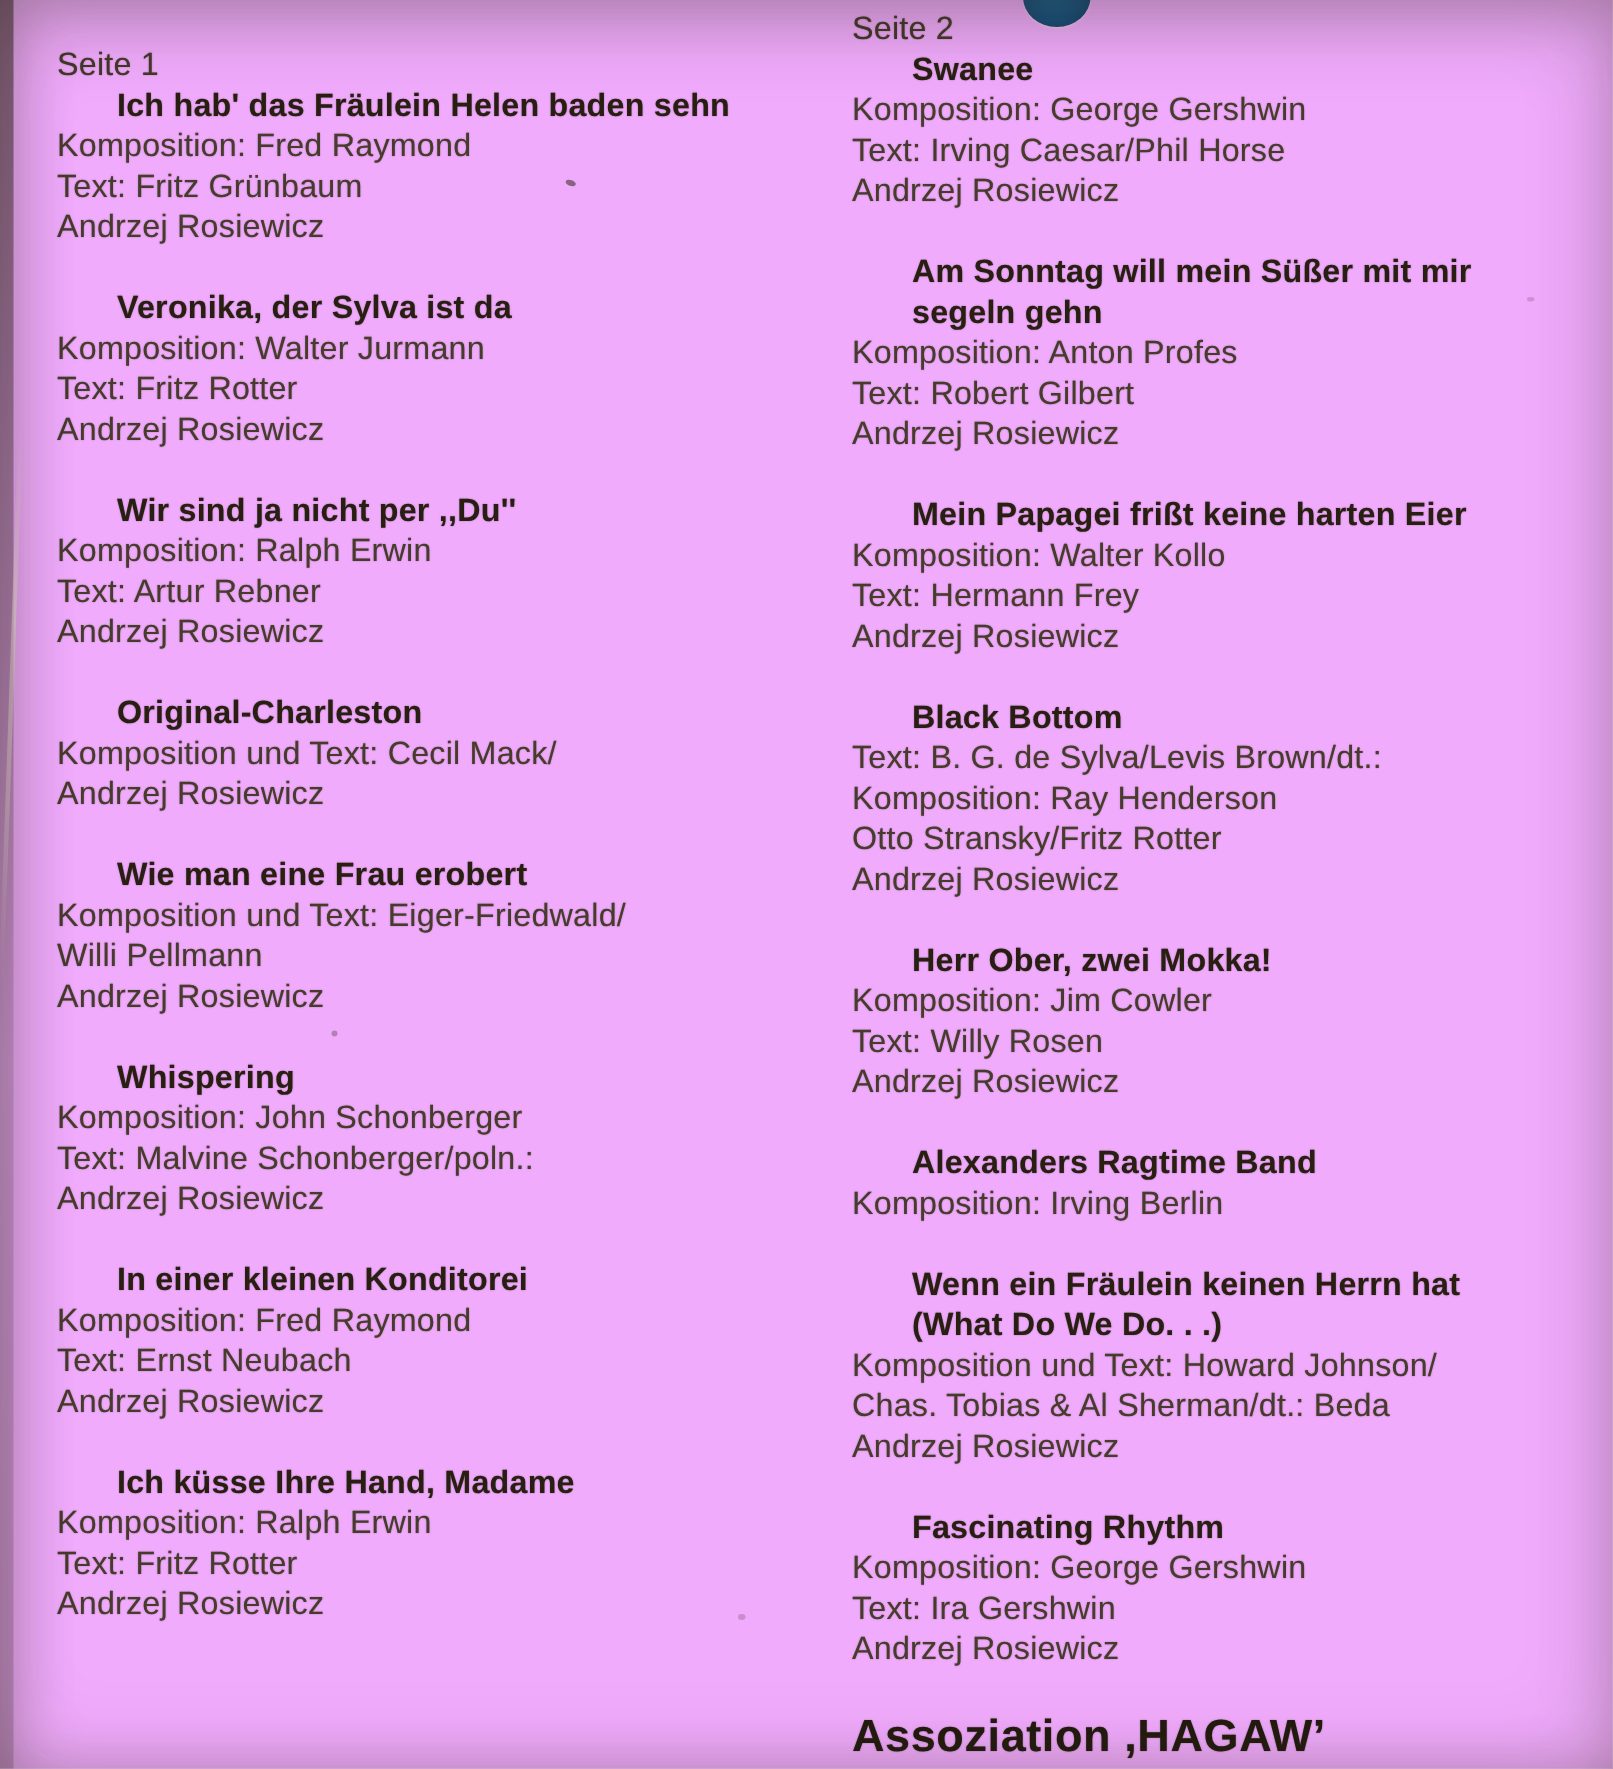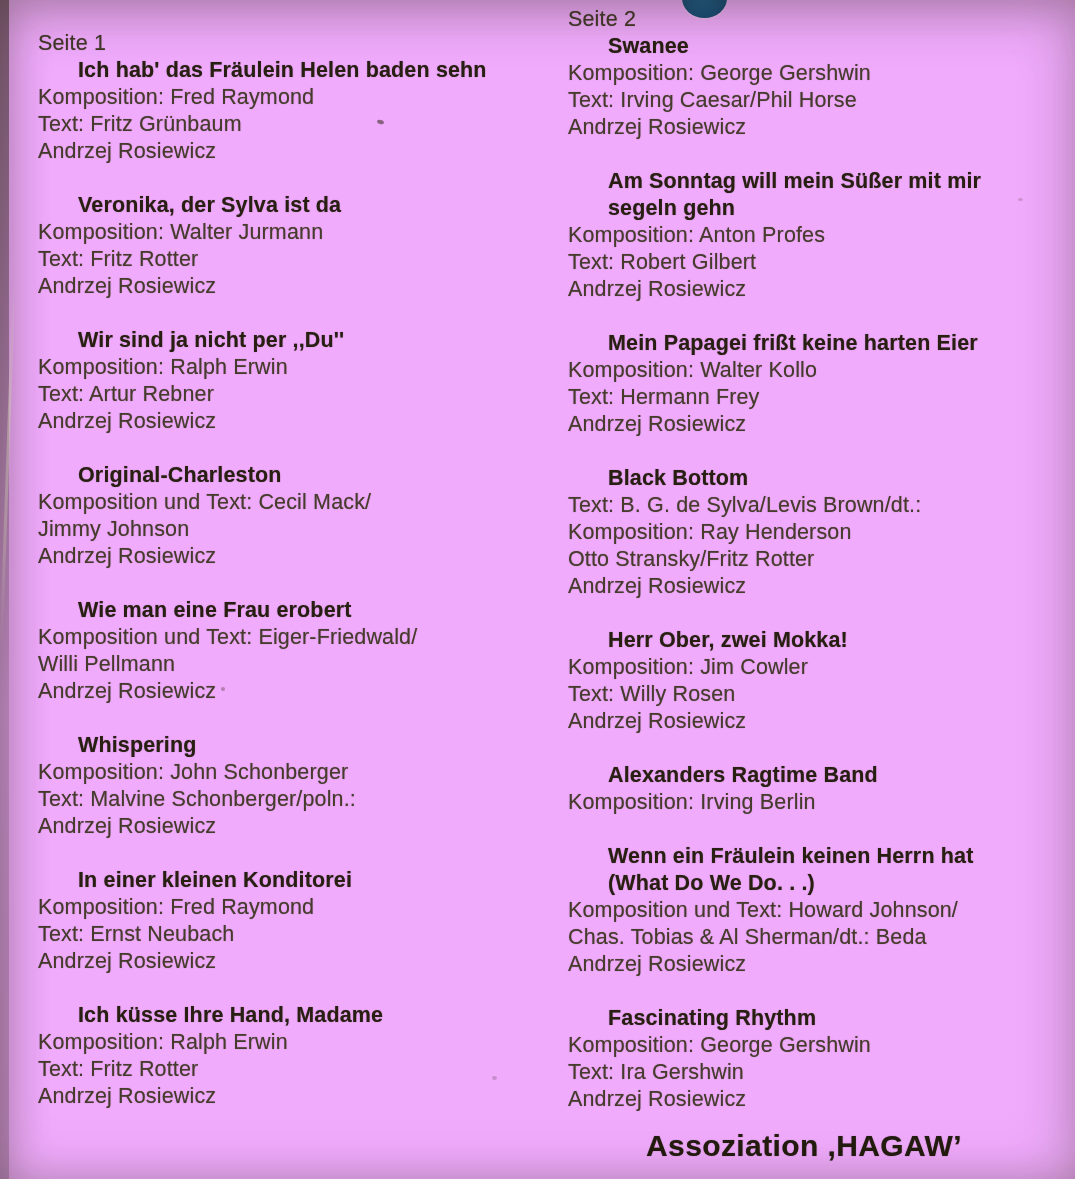--- a/index.html
+++ b/index.html
@@ -97,28 +97,27 @@
     color: #281f12;
     text-shadow: 0 0 1px rgba(40, 31, 18, 0.5);
     margin-left: 40px;
   }
   .credit-line {
     color: #463b2c;
     text-shadow: 0 0 1px rgba(70, 59, 44, 0.5);
   }
 
   .artist-heading {
-    margin-top: 16px;
+    margin-top: 28px;
     font-size: 30px;
     line-height: 34px;
     font-weight: 700;
     letter-spacing: 0.4px;
     color: #241c10;
     text-shadow: 0 0 1px rgba(36, 28, 16, 0.5);
-    text-align: center;
   }
 </style>
 </head>
 <body>
 
 <div class="sleeve">
 
   <div class="left-edge"></div>
   <div class="crease"></div>
   <div class="blue-dot"></div>
@@ -145,21 +144,20 @@
         </div>
         <div class="track">
           <div class="track-title">Wir sind ja nicht per ,,Du''</div>
           <div class="credit-line">Komposition: Ralph Erwin</div>
           <div class="credit-line">Text: Artur Rebner</div>
           <div class="credit-line">Andrzej Rosiewicz</div>
         </div>
         <div class="track">
           <div class="track-title">Original-Charleston</div>
           <div class="credit-line">Komposition und Text: Cecil Mack/</div>
-          <div class="credit-line">Jimmy Johnson</div>
           <div class="credit-line">Andrzej Rosiewicz</div>
         </div>
         <div class="track">
           <div class="track-title">Wie man eine Frau erobert</div>
           <div class="credit-line">Komposition und Text: Eiger-Friedwald/</div>
           <div class="credit-line">Willi Pellmann</div>
           <div class="credit-line">Andrzej Rosiewicz</div>
         </div>
         <div class="track">
           <div class="track-title">Whispering</div>

